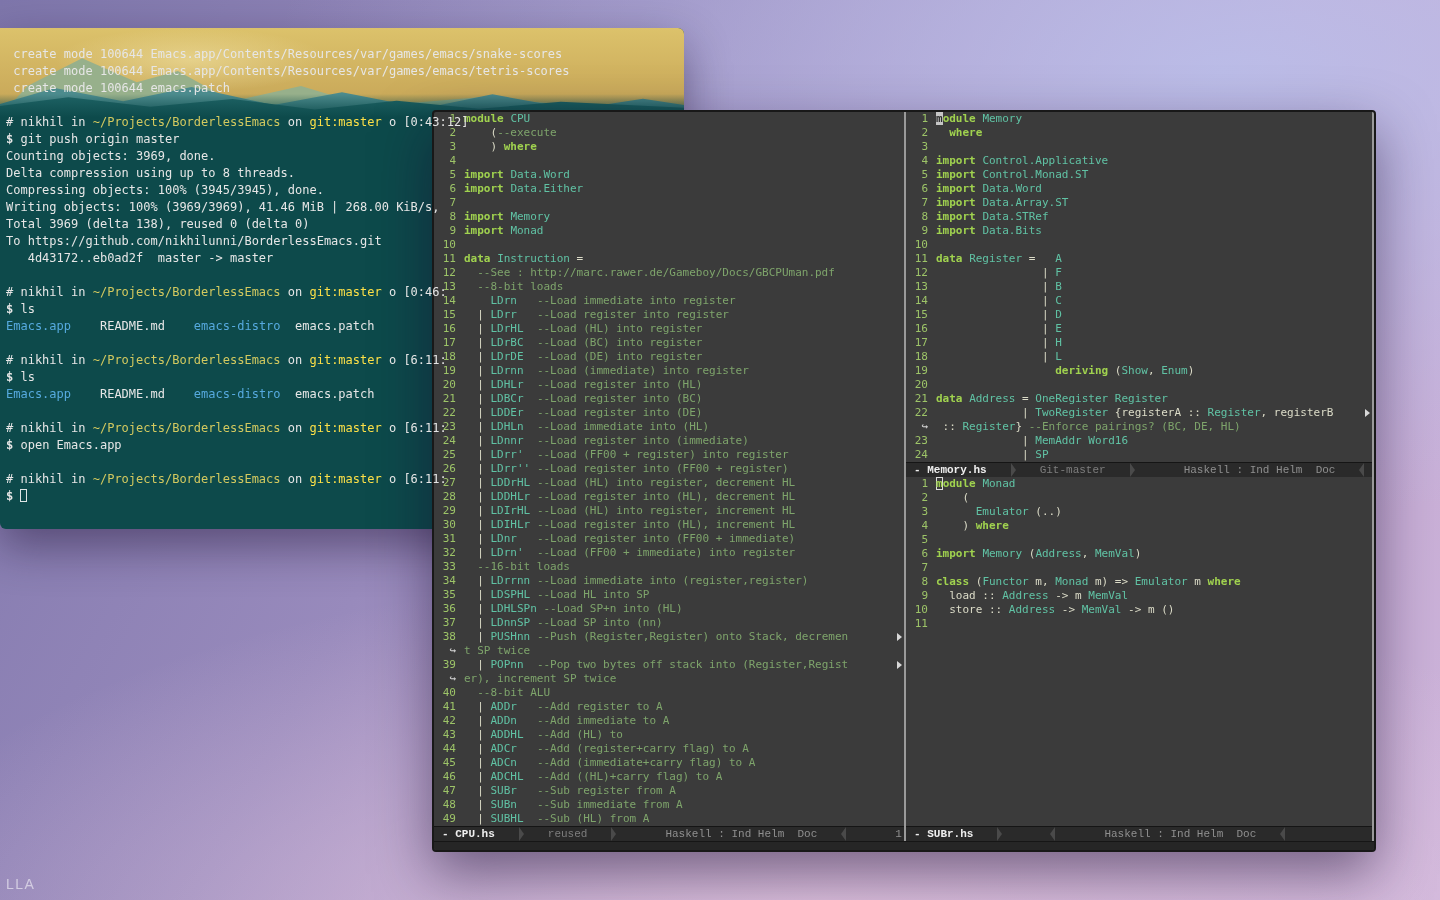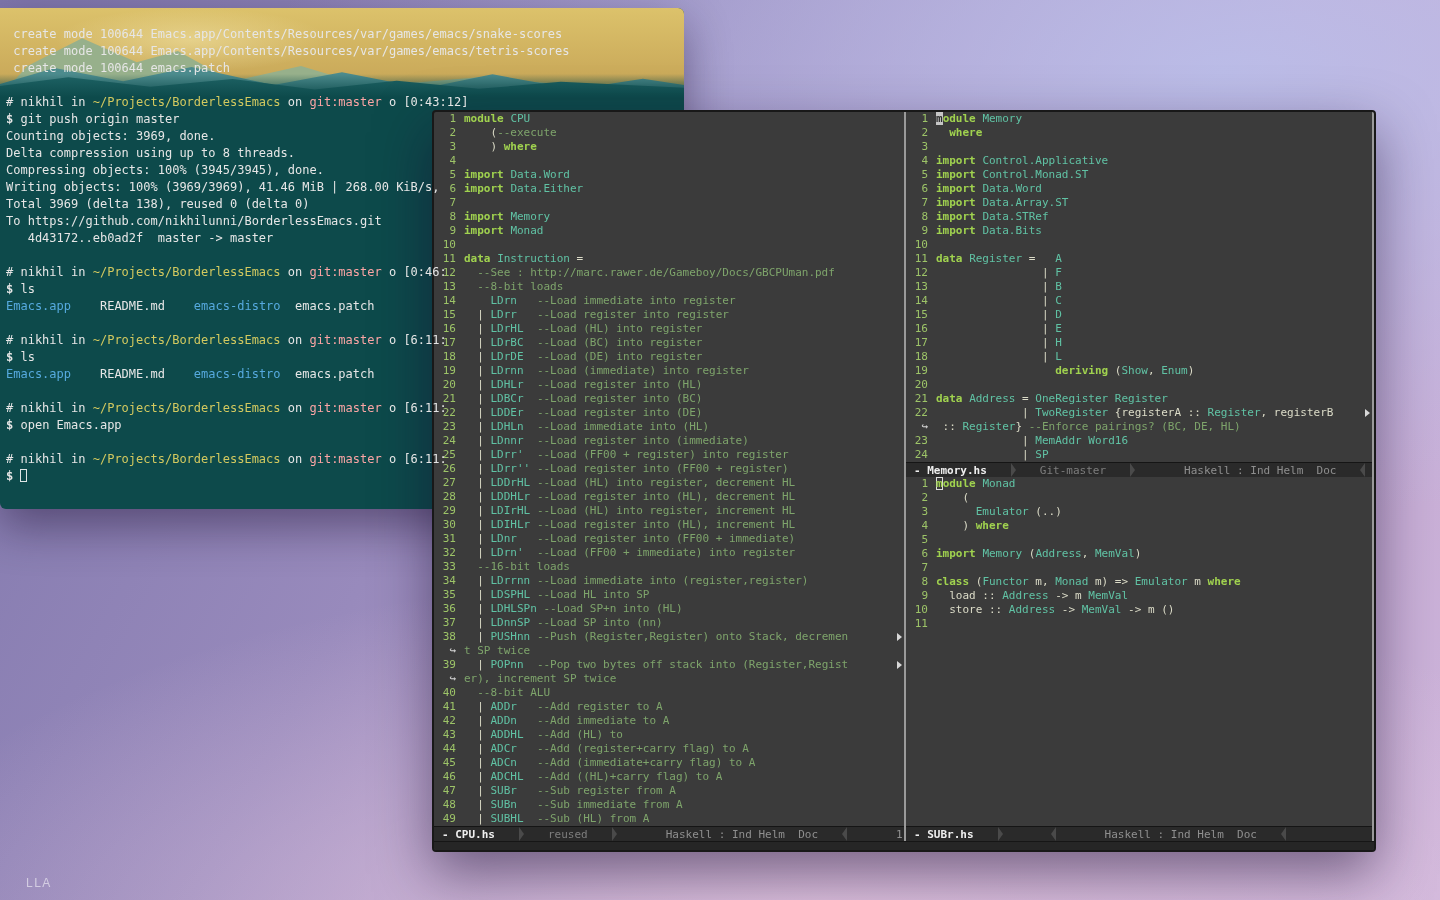--- a/index.html
+++ b/index.html
@@ -6,43 +6,43 @@
   html,body{width:1440px;height:900px;overflow:hidden;}
   body{
     position:relative;
     font-family:"DejaVu Sans Mono",monospace;
     background:
       radial-gradient(120% 90% at 85% 8%, rgba(186,192,235,.85), rgba(186,192,235,0) 55%),
       radial-gradient(110% 70% at 55% 105%, rgba(235,206,228,.75), rgba(235,206,228,0) 60%),
       linear-gradient(118deg,#7e76ab 0%,#988abc 35%,#c2a7d2 68%,#cdb4da 100%);
   }
   .corner-text{position:absolute;left:6px;top:876px;font-family:"Liberation Sans",sans-serif;
-    font-size:12px;letter-spacing:1.5px;color:rgba(255,255,255,.55);margin-left:20px;}
+    font-size:14px;letter-spacing:1.5px;color:rgba(255,255,255,.55);}
 
   
-  .terminal{position:absolute;left:0;top:8px;width:684px;height:501px;background:#0d4a4b;
+  .terminal{position:absolute;left:0;top:28px;width:684px;height:501px;background:#0d4a4b;
     border-radius:0 6px 6px 6px;box-shadow:0 18px 45px rgba(25,12,45,.45);overflow:hidden;}
   .term-header{position:absolute;top:0;left:0;right:0;height:92px;overflow:hidden;}
   .term-header .sky{position:absolute;inset:0;background:linear-gradient(#dcc26b,#cbab5b 70%,#bb9d52);}
   .term-header .sun{position:absolute;left:8%;top:0;width:40%;height:70%;
     background:radial-gradient(closest-side,rgba(244,230,170,.55),rgba(244,230,170,0));}
   .term-header .m1{position:absolute;left:0;right:0;top:18%;height:82%;background:#97b08b;
     clip-path:polygon(0 95%,4% 55%,12% 18%,20% 50%,26% 35%,34% 75%,44% 55%,54% 82%,70% 70%,100% 92%,100% 100%,0 100%);}
   .term-header .m2{position:absolute;left:0;right:0;top:42%;height:58%;background:#4c8b8d;
     clip-path:polygon(0 70%,8% 40%,18% 65%,28% 38%,40% 72%,50% 48%,62% 78%,72% 52%,84% 80%,94% 60%,100% 72%,100% 100%,0 100%);}
   .term-header .m3{position:absolute;left:0;right:0;top:62%;height:38%;background:#1f6466;
     clip-path:polygon(0 60%,10% 35%,22% 62%,34% 40%,46% 70%,58% 45%,70% 68%,82% 48%,100% 65%,100% 100%,0 100%);}
   .term-header .fade{position:absolute;left:0;right:0;bottom:0;height:26px;
     background:linear-gradient(rgba(13,74,75,0),#0d4a4b 90%);}
   .term-body{position:relative;padding:18px 0 0 6px;font-size:12px;line-height:17px;
     color:#e6e6e6;white-space:pre;z-index:2;}
   .trow{height:17px;}
   .t-pl{color:#e6e6e6;}
   .t-path{color:#d3c95f;font-weight:normal;}
-  .t-br{color:#fca5a5;}
+  .t-br{color:#fde047;}
   .t-dir{color:#56aadf;font-weight:normal;}
   .t-pr{color:#e6e6e6;font-weight:bold;}
   .t-cur{display:inline-block;width:7px;height:13px;border:1px solid #dfe6e6;vertical-align:-2px;}
 
   
   .emacs{position:absolute;left:432px;top:110px;width:944px;height:742px;background:#3b3b3b;
     border:2px solid #181818;border-radius:4px;box-shadow:0 22px 55px rgba(22,10,45,.5);
     display:flex;flex-direction:column;overflow:hidden;}
   .em-main{flex:1;display:flex;min-height:0;}
   .col-left{width:470px;flex:none;display:flex;flex-direction:column;min-width:0;}
@@ -57,21 +57,21 @@
   .code{margin-left:8px;}
   .s-pl{color:#dcdcc8;}
   .s-kw{color:#a0d24f;font-weight:bold;}
   .s-ty{color:#60c2a4;}
   .s-cm{color:#7ea46b;text-align:right;}
   .s-cur{background:#c6c6c6;color:#2d2d2d;font-weight:bold;}
   .s-curh{box-shadow:inset 0 0 0 1px #dcdcdc;}
   .wrap-r{position:absolute;right:2px;top:3px;width:0;height:0;
     border-top:4px solid transparent;border-bottom:4px solid transparent;border-left:5px solid #d8d8d8;}
   .modeline{flex:none;height:15px;background:#2a2a2a;border-top:1px solid #151515;
-    display:flex;align-items:center;font-size:11px;color:#8f8f8f;padding:0 8px;gap:24px;overflow:hidden;}
+    display:flex;align-items:center;font-size:11px;color:#8f8f8f;padding:0 8px;gap:24px;overflow:hidden;font-family:Liberation Mono, monospace;}
   .modeline span{white-space:pre;}
   .ml-name{color:#efefef;font-weight:bold;}
   .ml-dim{color:#8f8f8f;padding-left:25px;}
   .ml-vcs{color:#7d7d7d;text-align:right;}
   .ml-right{margin-left:auto;}
   .ml-gap{flex:1;}
   .ml-pad{width:80px;flex:none;}
   .tri-r{flex:none;width:0;height:0;border-top:7px solid transparent;border-bottom:7px solid transparent;border-left:5px solid #4a4a4a;}
   .tri-l{flex:none;width:0;height:0;border-top:7px solid transparent;border-bottom:7px solid transparent;border-right:5px solid #4a4a4a;}
   .echo{flex:none;height:9px;background:#262626;border-top:1px solid #161616;}

